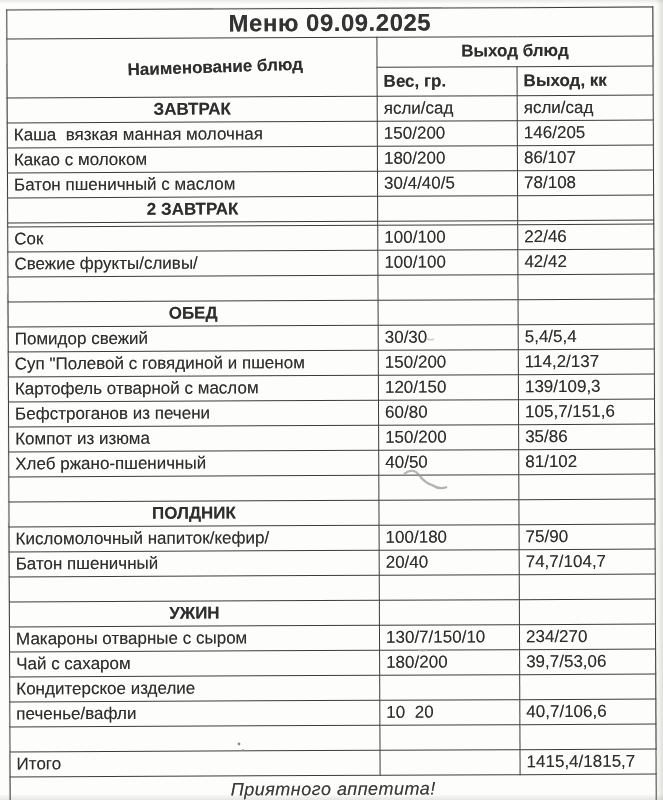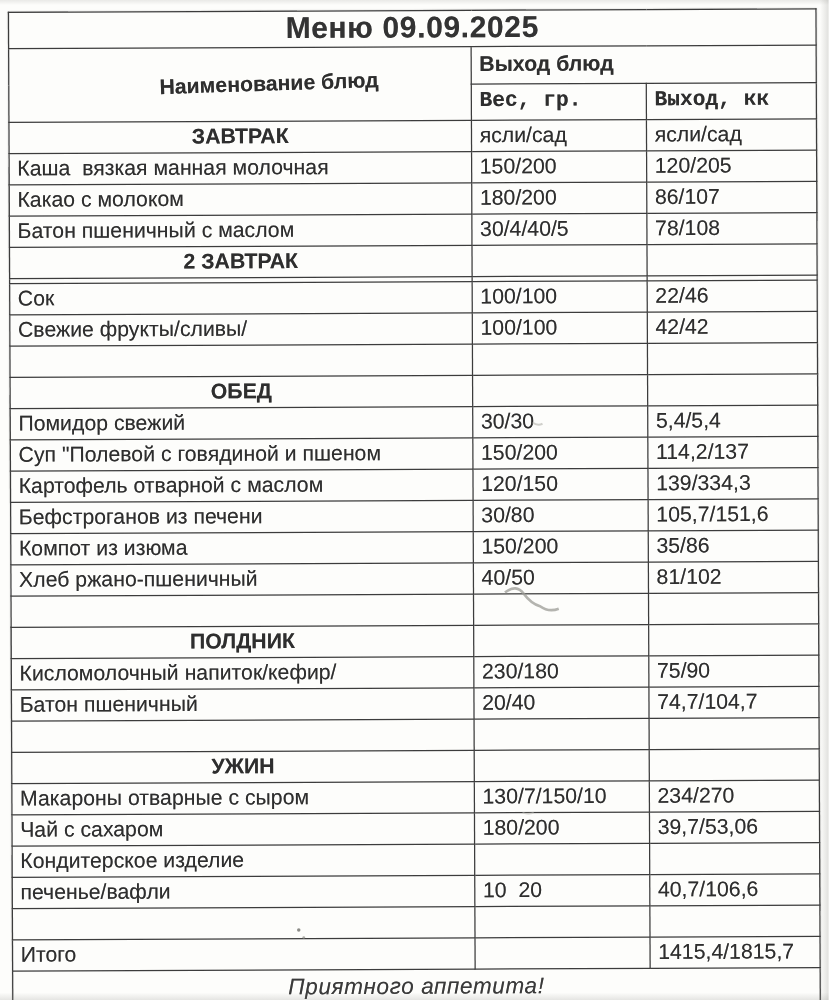--- a/index.html
+++ b/index.html
@@ -34,22 +34,22 @@
     overflow:hidden;
     text-shadow:0 0 .5px rgba(55,55,55,.55);
   }
   tr.title-row td{
     height:26px;font-size:24px;font-weight:bold;text-align:center;
     letter-spacing:.5px;color:#333;
   }
   tr.head1 td, tr.head2 td{font-weight:bold;}
   td.name-head{text-align:center;vertical-align:middle;}
   td.name-head span{display:inline-block;transform:rotate(-1.6deg);}
-  td.group-head{text-align:left;height:20px;}
-  tr.head2 td{height:20px;text-align:left;font-family:Liberation Mono, monospace;}
+  td.group-head{text-align:center;height:20px;}
+  tr.head2 td{height:20px;text-align:left;}
   .c-name{text-align:left;}
   .r-section .c-name{text-align:center;font-weight:bold;}
   .r-thin td{height:3px;padding:0;font-size:2px;line-height:2px;}
   tr.footer-row td{
     text-align:center;font-style:italic;font-size:18px;height:24px;
     font-family:"Liberation Sans", sans-serif;letter-spacing:.5px;color:#3a3a3a;
   }
   
   svg.artifacts{position:absolute;inset:0;pointer-events:none;}
 </style>
@@ -81,21 +81,21 @@
     </thead>
     <tbody id="menu-rows">
         <tr class="r-section">
           <td class="c-name">ЗАВТРАК</td>
           <td class="c-val">ясли/сад</td>
           <td class="c-val">ясли/сад</td>
         </tr>
         <tr class="r-item">
           <td class="c-name">Каша  вязкая манная молочная</td>
           <td class="c-val">150/200</td>
-          <td class="c-val">120/205</td>
+          <td class="c-val">146/205</td>
         </tr>
         <tr class="r-item">
           <td class="c-name">Какао с молоком</td>
           <td class="c-val">180/200</td>
           <td class="c-val">86/107</td>
         </tr>
         <tr class="r-item">
           <td class="c-name">Батон пшеничный с маслом</td>
           <td class="c-val">30/4/40/5</td>
           <td class="c-val">78/108</td>
@@ -136,25 +136,25 @@
           <td class="c-val">5,4/5,4</td>
         </tr>
         <tr class="r-item">
           <td class="c-name">Суп "Полевой с говядиной и пшеном</td>
           <td class="c-val">150/200</td>
           <td class="c-val">114,2/137</td>
         </tr>
         <tr class="r-item">
           <td class="c-name">Картофель отварной с маслом</td>
           <td class="c-val">120/150</td>
-          <td class="c-val">139/334,3</td>
+          <td class="c-val">139/109,3</td>
         </tr>
         <tr class="r-item">
           <td class="c-name">Бефстроганов из печени</td>
-          <td class="c-val">30/80</td>
+          <td class="c-val">60/80</td>
           <td class="c-val">105,7/151,6</td>
         </tr>
         <tr class="r-item">
           <td class="c-name">Компот из изюма</td>
           <td class="c-val">150/200</td>
           <td class="c-val">35/86</td>
         </tr>
         <tr class="r-item">
           <td class="c-name">Хлеб ржано-пшеничный</td>
           <td class="c-val">40/50</td>
@@ -165,21 +165,21 @@
           <td class="c-val"></td>
           <td class="c-val"></td>
         </tr>
         <tr class="r-section">
           <td class="c-name">ПОЛДНИК</td>
           <td class="c-val"></td>
           <td class="c-val"></td>
         </tr>
         <tr class="r-item">
           <td class="c-name">Кисломолочный напиток/кефир/</td>
-          <td class="c-val">230/180</td>
+          <td class="c-val">100/180</td>
           <td class="c-val">75/90</td>
         </tr>
         <tr class="r-item">
           <td class="c-name">Батон пшеничный</td>
           <td class="c-val">20/40</td>
           <td class="c-val">74,7/104,7</td>
         </tr>
         <tr class="r-empty">
           <td class="c-name"></td>
           <td class="c-val"></td>

